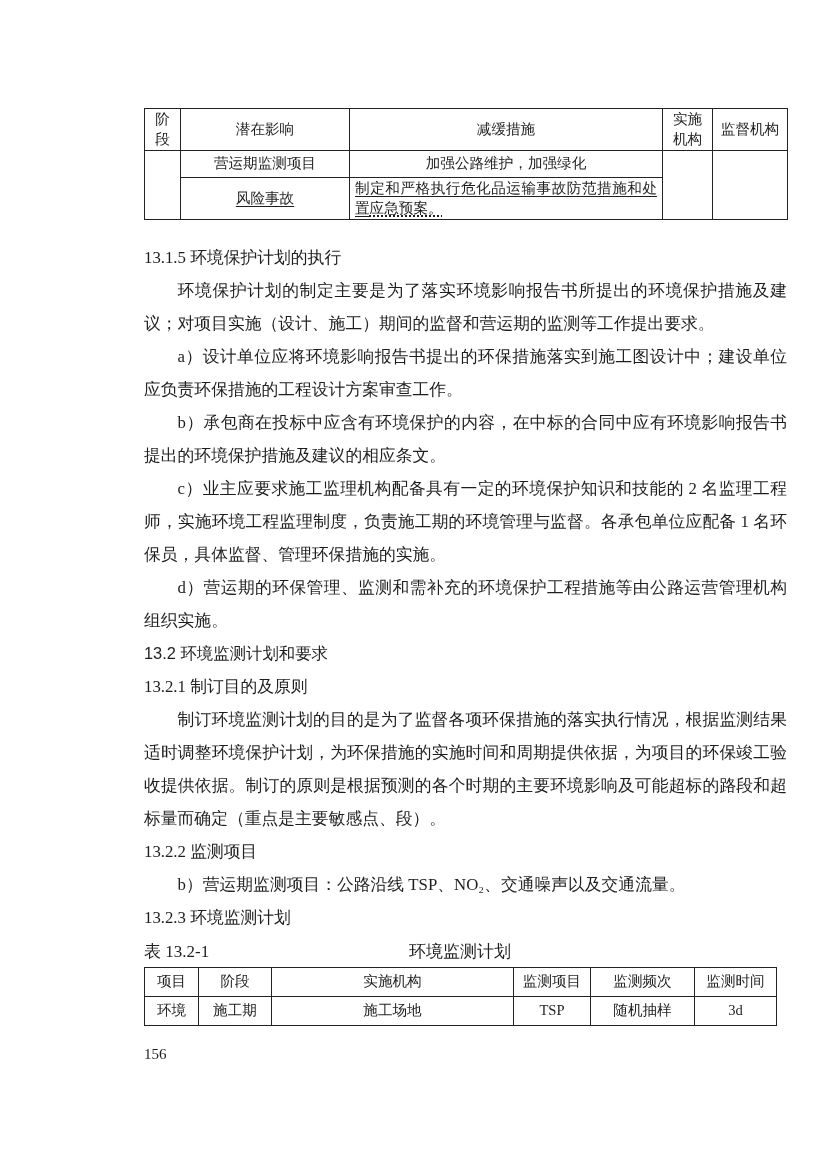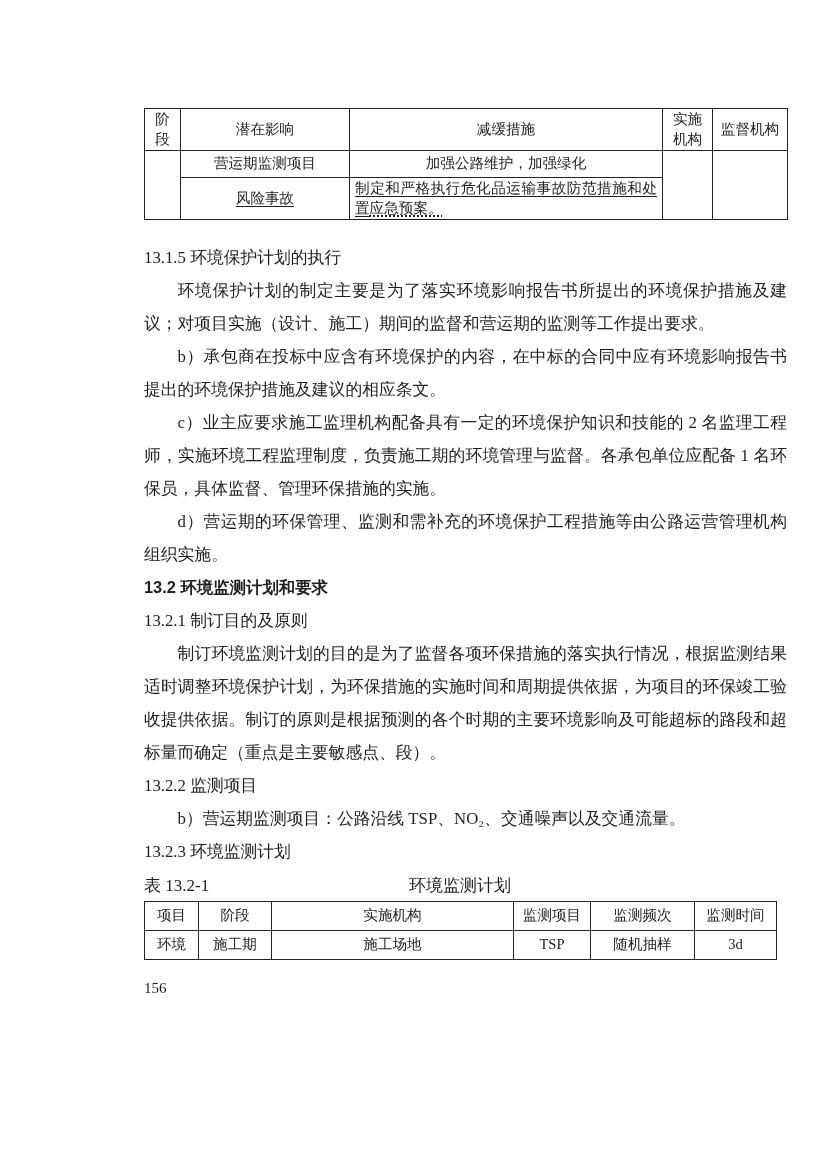--- a/index.html
+++ b/index.html
@@ -34,21 +34,21 @@
 
   
   .sec, .para {
     margin: 0;
     font-size: 16.8px;
     line-height: 33px;
     font-weight: normal;
   }
   .para { text-align: justify; text-indent: 2em; }
   .sec-bold {
-    font-weight: bold;
+    font-weight: normal;
     font-family: "Liberation Sans", "DejaVu Sans", sans-serif;
     font-size: 16.4px;
   }
 
   
   .table-caption {
     position: relative;
     width: 632px;
     text-align: center;
     font-weight: normal;
@@ -110,20 +110,21 @@
         </tr>
         <tr class="r2">
           <td><span class="u">风险事故</span></td>
           <td class="measure-left"><span class="u">制定和严格执行危化品运输事故防范措施和处置</span><span class="u-dot">应急预案。</span></td>
         </tr>
       </tbody>
     </table>
 
     <h3 class="sec">13.1.5 环境保护计划的执行</h3>
     <p class="para">环境保护计划的制定主要是为了落实环境影响报告书所提出的环境保护措施及建议；对项目实施（设计、施工）期间的监督和营运期的监测等工作提出要求。</p>
+    <p class="para">a）设计单位应将环境影响报告书提出的环保措施落实到施工图设计中；建设单位应负责环保措施的工程设计方案审查工作。</p>
     <p class="para">b）承包商在投标中应含有环境保护的内容，在中标的合同中应有环境影响报告书提出的环境保护措施及建议的相应条文。</p>
     <p class="para">c）业主应要求施工监理机构配备具有一定的环境保护知识和技能的 2 名监理工程师，实施环境工程监理制度，负责施工期的环境管理与监督。各承包单位应配备 1 名环保员，具体监督、管理环保措施的实施。</p>
     <p class="para">d）营运期的环保管理、监测和需补充的环境保护工程措施等由公路运营管理机构组织实施。</p>
 
     <h3 class="sec sec-bold">13.2 环境监测计划和要求</h3>
 
     <h3 class="sec">13.2.1 制订目的及原则</h3>
     <p class="para">制订环境监测计划的目的是为了监督各项环保措施的落实执行情况，根据监测结果适时调整环境保护计划，为环保措施的实施时间和周期提供依据，为项目的环保竣工验收提供依据。制订的原则是根据预测的各个时期的主要环境影响及可能超标的路段和超标量而确定（重点是主要敏感点、段）。</p>
 
     <h3 class="sec">13.2.2 监测项目</h3>

